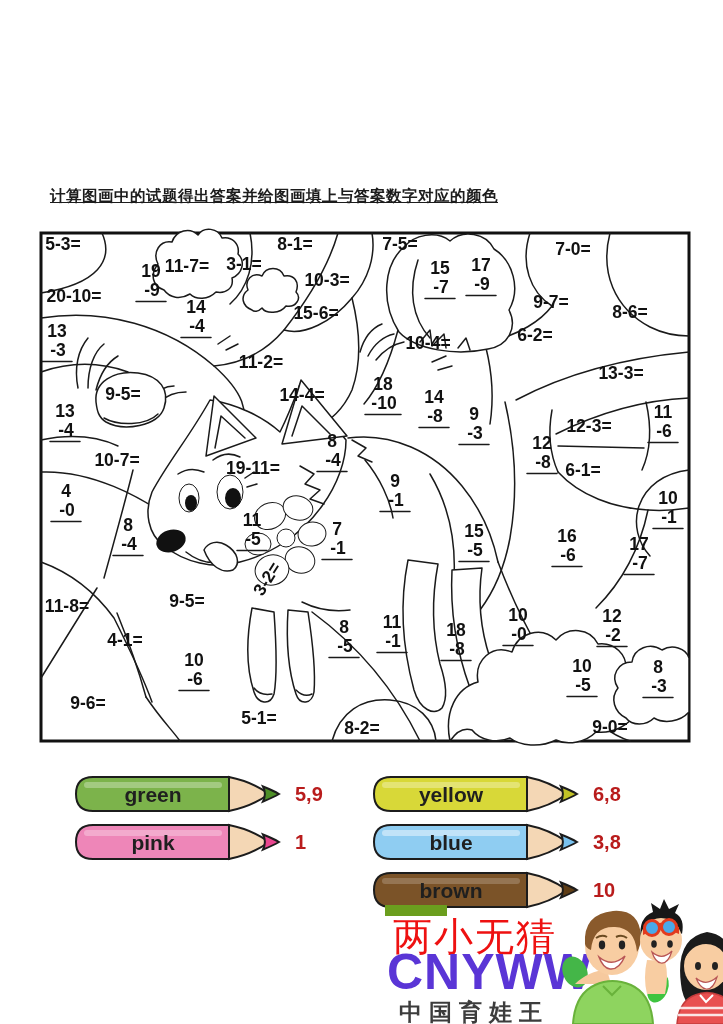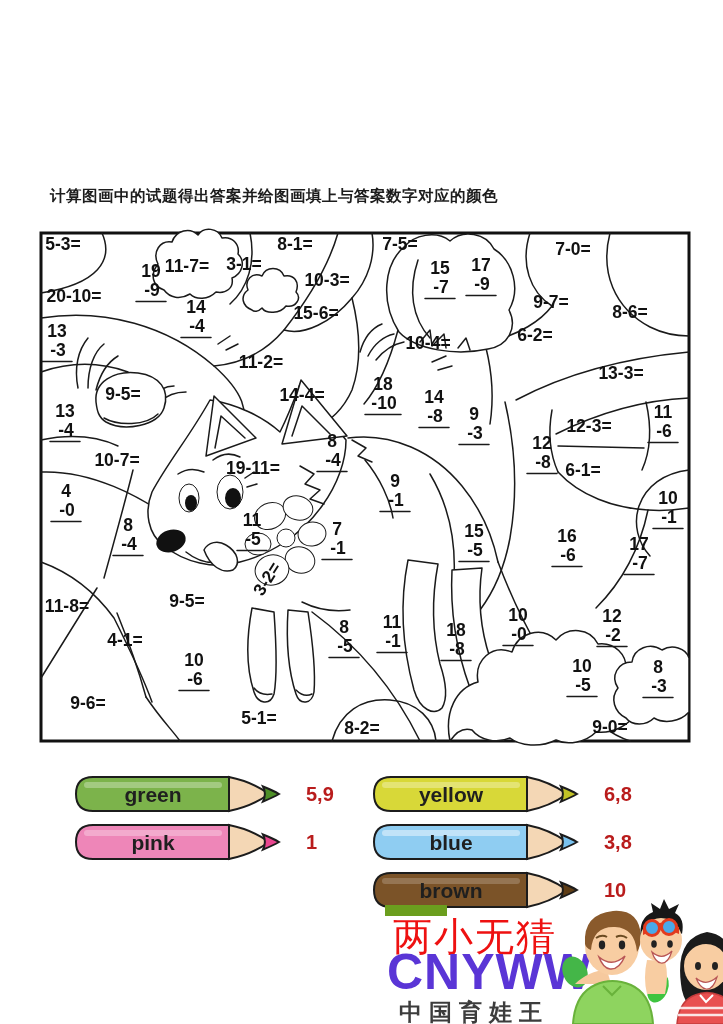--- a/index.html
+++ b/index.html
@@ -1,28 +1,28 @@
 <!DOCTYPE html>
 <html><head>
 <meta charset="utf-8">
 <style>
   html,body{margin:0;padding:0;}
   body{width:723px;height:1024px;position:relative;background:#ffffff;overflow:hidden;
        font-family:"Liberation Sans",sans-serif;}
   .title{position:absolute;left:50px;top:186px;font-size:15.5px;font-weight:600;color:#1c1c1c;
-         letter-spacing:0.5px;white-space:nowrap;}
+         letter-spacing:0.5px;white-space:nowrap;text-decoration:underline;}
   #puzzle-svg{position:absolute;left:0;top:0;}
   .prob{font:bold 17.5px "Liberation Sans",sans-serif;fill:#111;text-anchor:middle;}
   .ul{stroke:#111;stroke-width:1.8;stroke-linecap:round;}
   .art path,.art line,.art polyline{stroke:#1a1a1a;stroke-width:1.5;fill:none;stroke-linecap:round;stroke-linejoin:round;}
   .art .wfill{fill:#ffffff;}
   .art .blk{fill:#111;stroke:none;}
   .legend{position:absolute;left:70px;top:774px;display:flex;}
   .col{width:298px;display:flex;flex-direction:column;gap:8px;}
-  .pencil-row{display:flex;align-items:center;gap:24px;height:40px;}
+  .pencil-row{display:flex;align-items:center;gap:13px;height:40px;}
   .plabel{font:bold 21px "Liberation Sans",sans-serif;fill:#1f1f1f;text-anchor:middle;}
   .pvalue{font-weight:bold;font-size:20px;color:#b91c1c;min-width:60px;}
   .watermark{position:absolute;left:375px;top:898px;width:348px;height:126px;}
   .wm-bar{position:absolute;left:10px;top:7px;width:62px;height:11px;}
   .wm-line1{position:absolute;left:18px;top:12px;font-size:39px;font-weight:normal;letter-spacing:2px;white-space:nowrap;}
   .wm-line2{position:absolute;left:12px;top:45px;font-size:50px;font-weight:bold;letter-spacing:1px;white-space:nowrap;text-align:center;}
   .wm-line3{position:absolute;left:24px;top:99px;font-size:23px;font-weight:bold;letter-spacing:7px;white-space:nowrap;}
   .family{position:absolute;right:0;top:0;}
 </style>
 </head>

